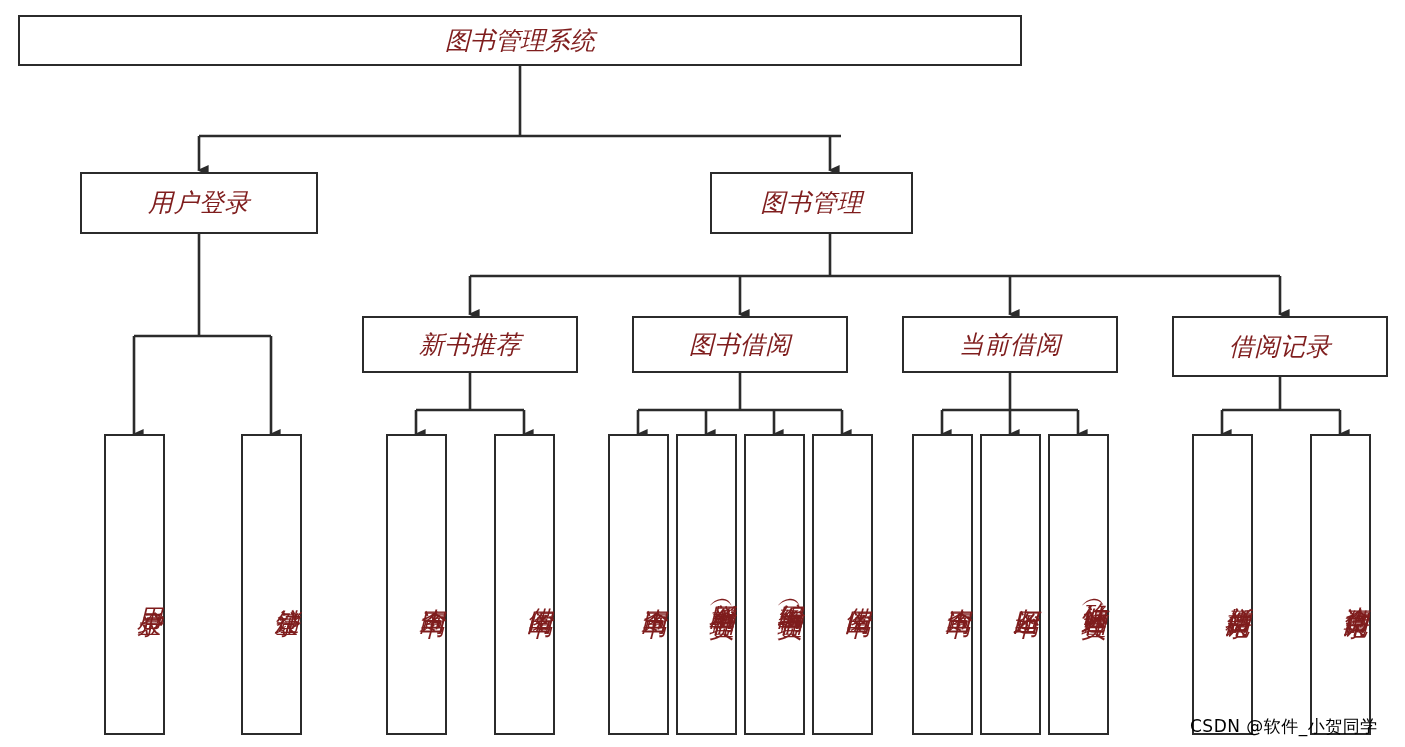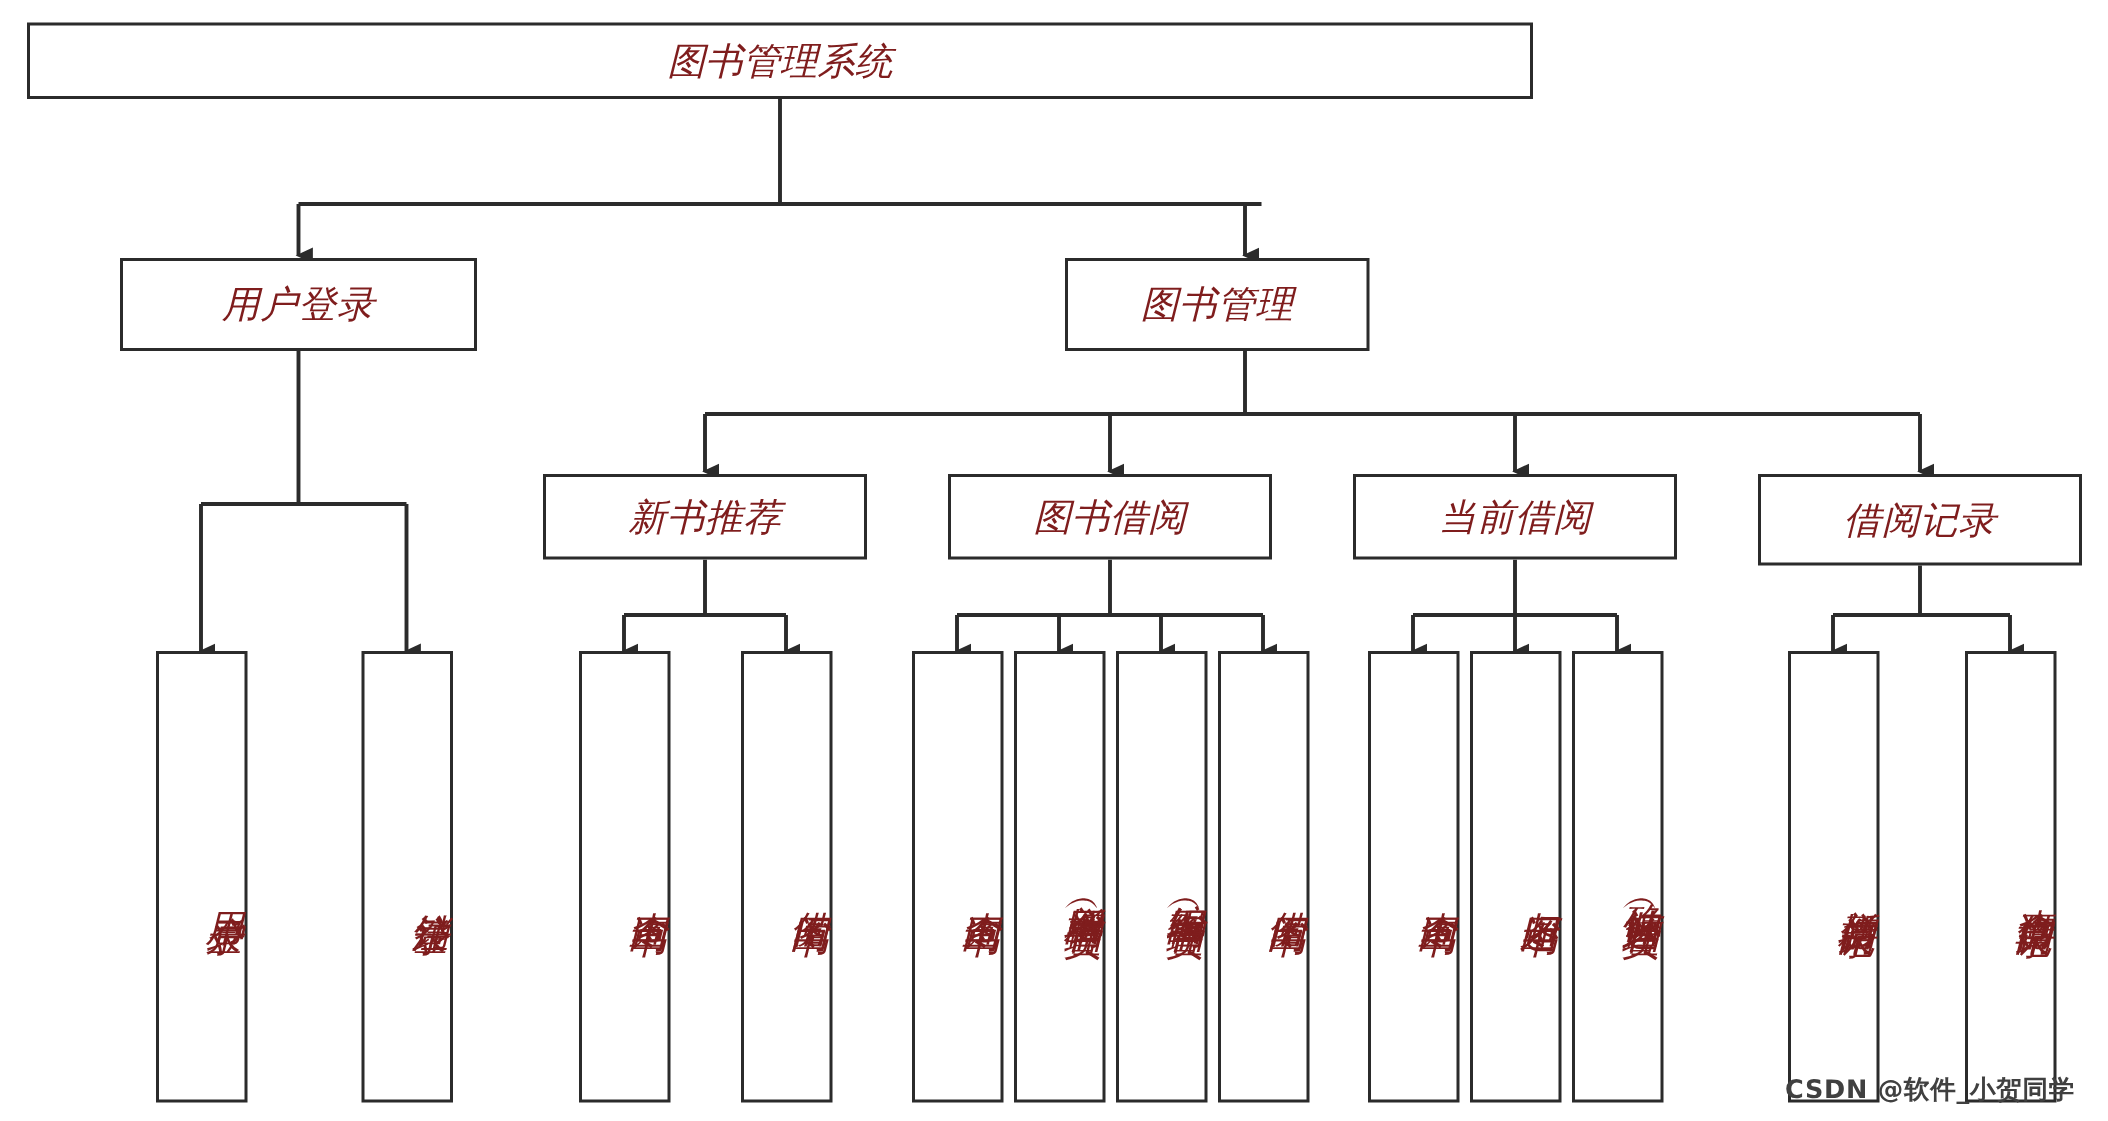--- a/index.html
+++ b/index.html
@@ -55,25 +55,24 @@
     align-items: flex-start;
     justify-content: center;
   }
   .node .label {
     display: block;
     white-space: nowrap;
   }
   .watermark {
     position: absolute;
     font-size: 17px;
-    color: #404040;
+    color: #000000;
     letter-spacing: 0.5px;
     white-space: nowrap;
     user-select: none;
-    font-weight: bold;
   }
 </style>
 </head>
 <body>
 
 <div id="canvas">
 
   <svg id="edges" viewBox="0 0 1405 747" xmlns="http://www.w3.org/2000/svg">
     <defs>
       <marker id="arrow" markerWidth="12" markerHeight="12" refX="5.5" refY="9.6" orient="auto" markerUnits="userSpaceOnUse">

